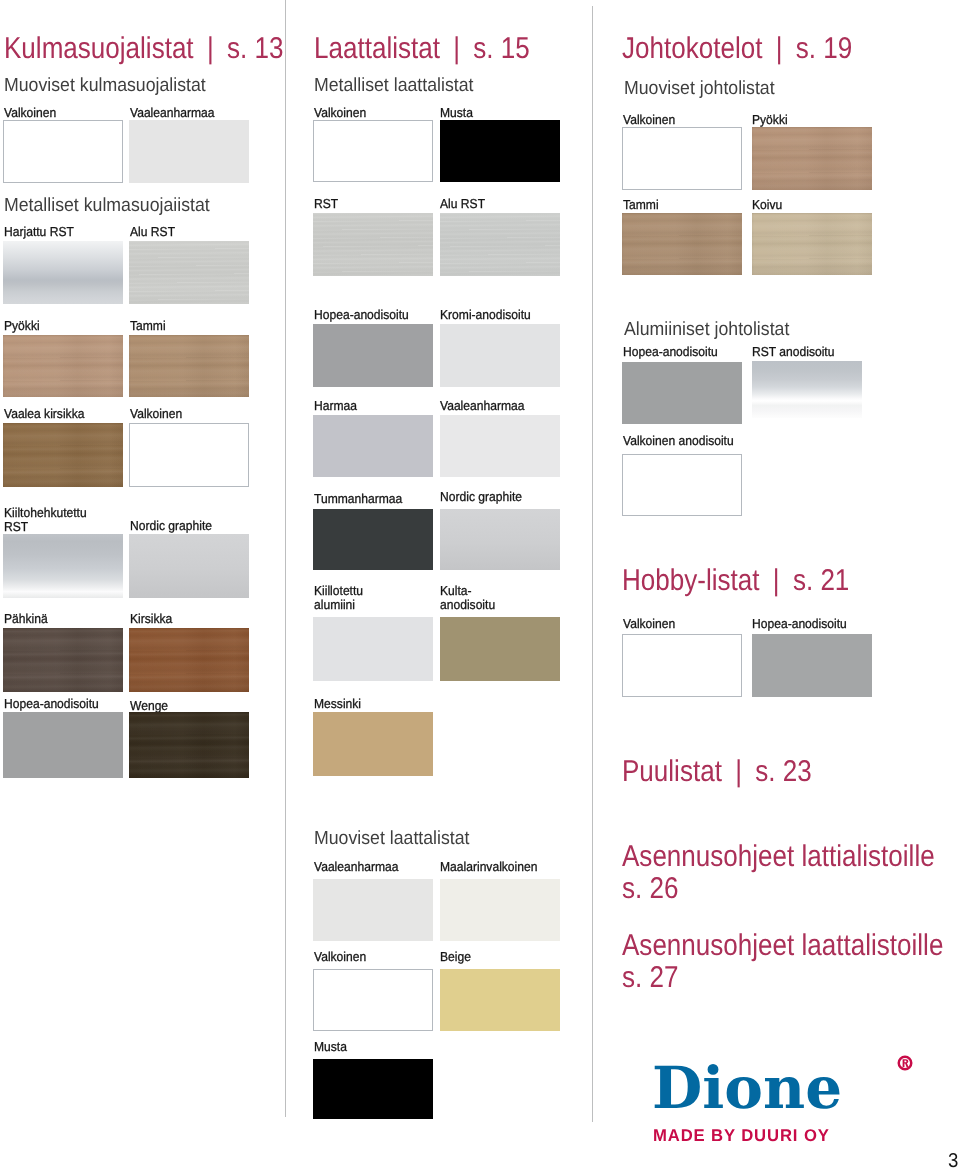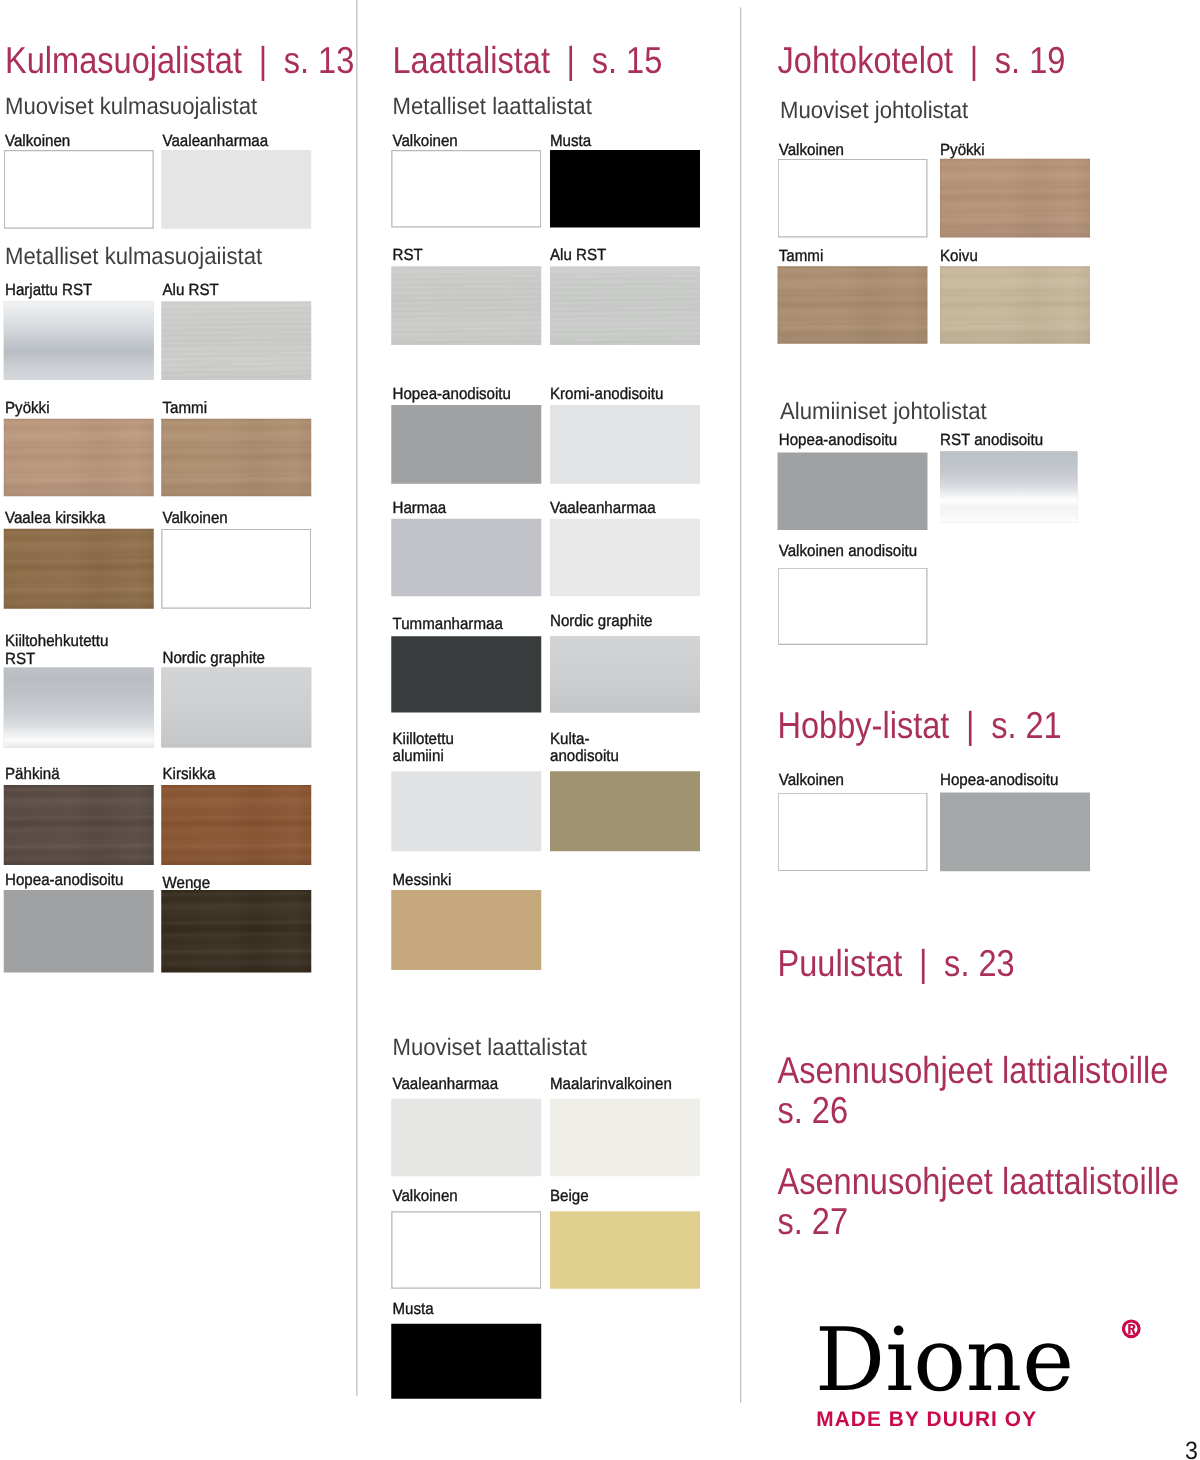--- a/index.html
+++ b/index.html
@@ -72,23 +72,23 @@
   }
   .grad-rstan{
     background-image:linear-gradient(180deg,
       #bcc1c7 0%, #bfc4c9 16%, #c7cbd0 32%, #d4d8dc 46%,
       #e9ebed 58%, #fafafb 66%, #ffffff 70%, #fcfcfc 72%,
       #f2f3f3 78%, #f6f6f7 88%, #fbfbfb 96%, #fdfdfd 100%);
   }
 
   
   .logo{position:absolute;left:652px;top:1049px;width:270px;height:110px;}
-  .logo-name{position:absolute;left:0;top:0;color:#000000;
-             font-family:"DejaVu Serif",serif;font-weight:400;
-             font-size:70px;line-height:79px;white-space:nowrap;}
+  .logo-name{position:absolute;left:0;top:0;color:#0369a1;
+             font-family:"DejaVu Serif",serif;font-weight:700;
+             font-size:58px;line-height:79px;white-space:nowrap;}
   .logo-reg{position:absolute;left:245px;top:6px;width:16px;height:16px;
             line-height:0;display:block;}
   
   .logo-tag{position:absolute;left:1px;top:78px;color:#c80b48;
             font-family:"Liberation Sans",sans-serif;font-weight:700;
             font-size:17px;line-height:17px;letter-spacing:0.9px;white-space:nowrap;
             transform:scaleX(0.98);transform-origin:0 0;}
   .pagenum{position:absolute;left:948px;top:1151px;color:#161616;
            font-size:20px;line-height:21px;font-weight:400;
            transform:scaleX(0.93);transform-origin:0 0;}

